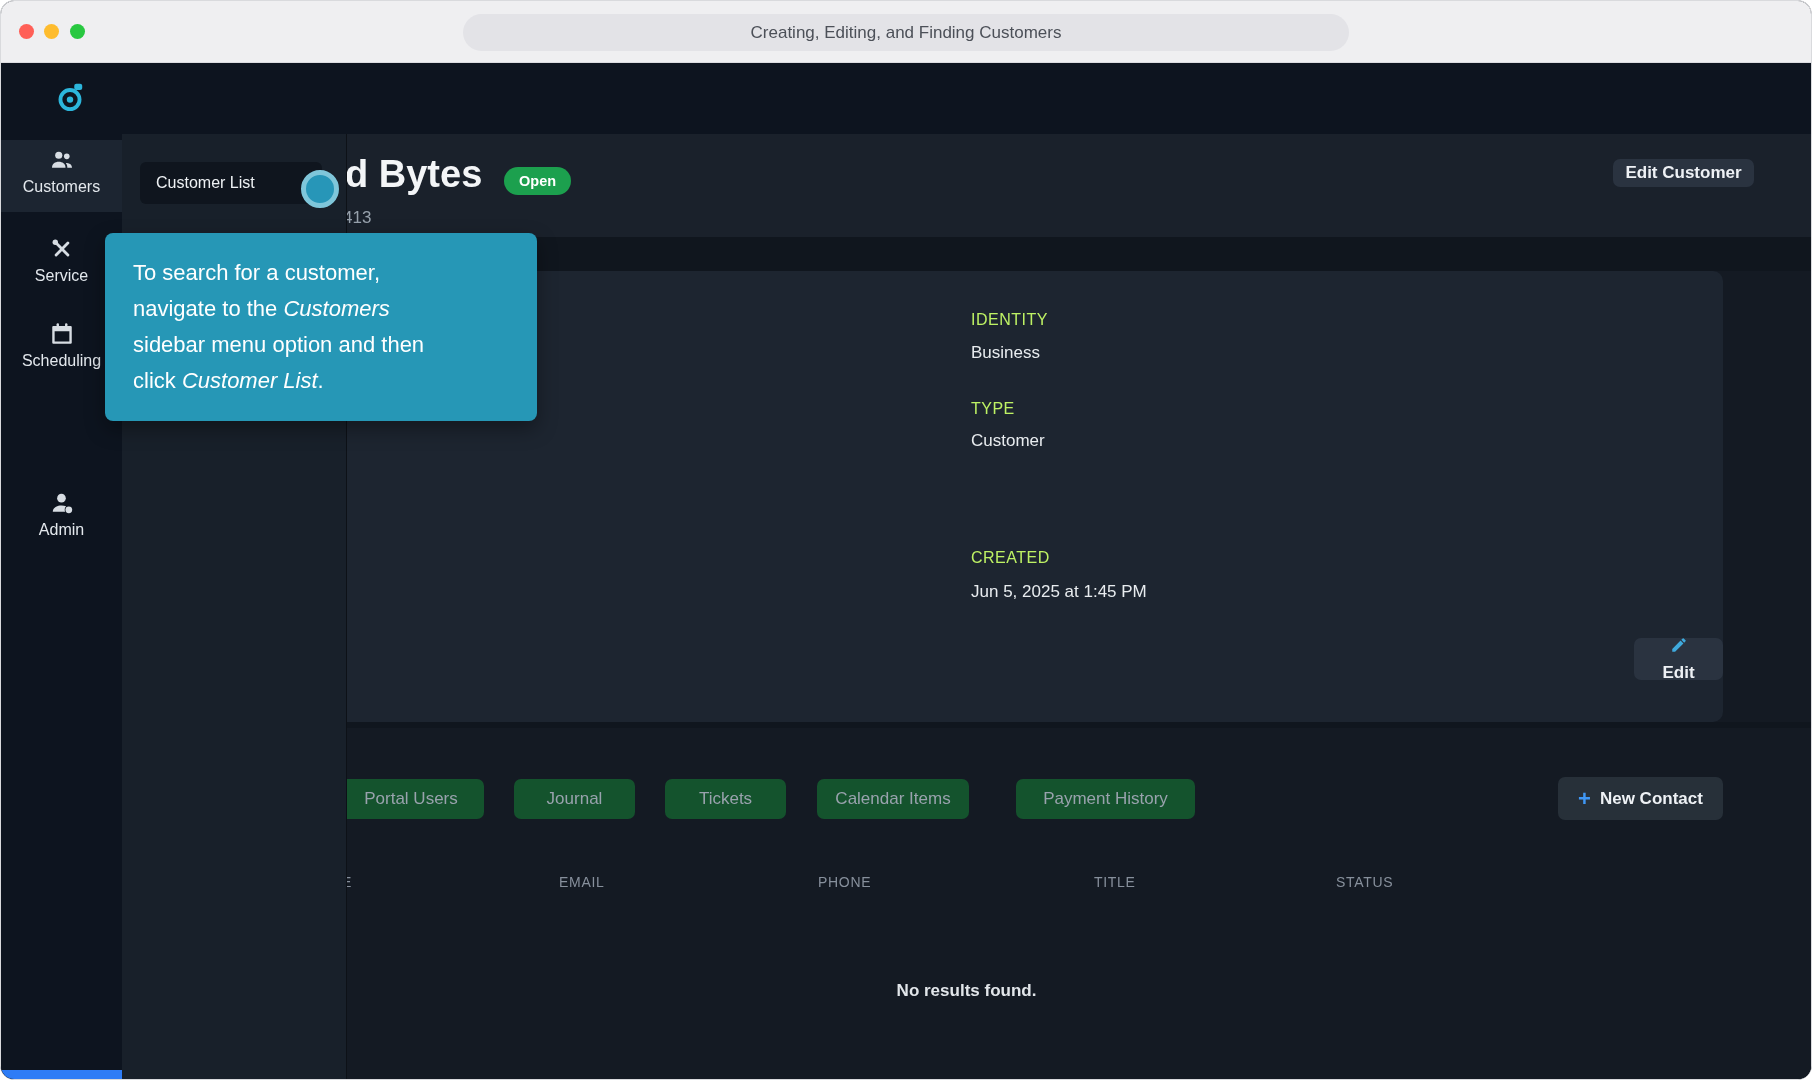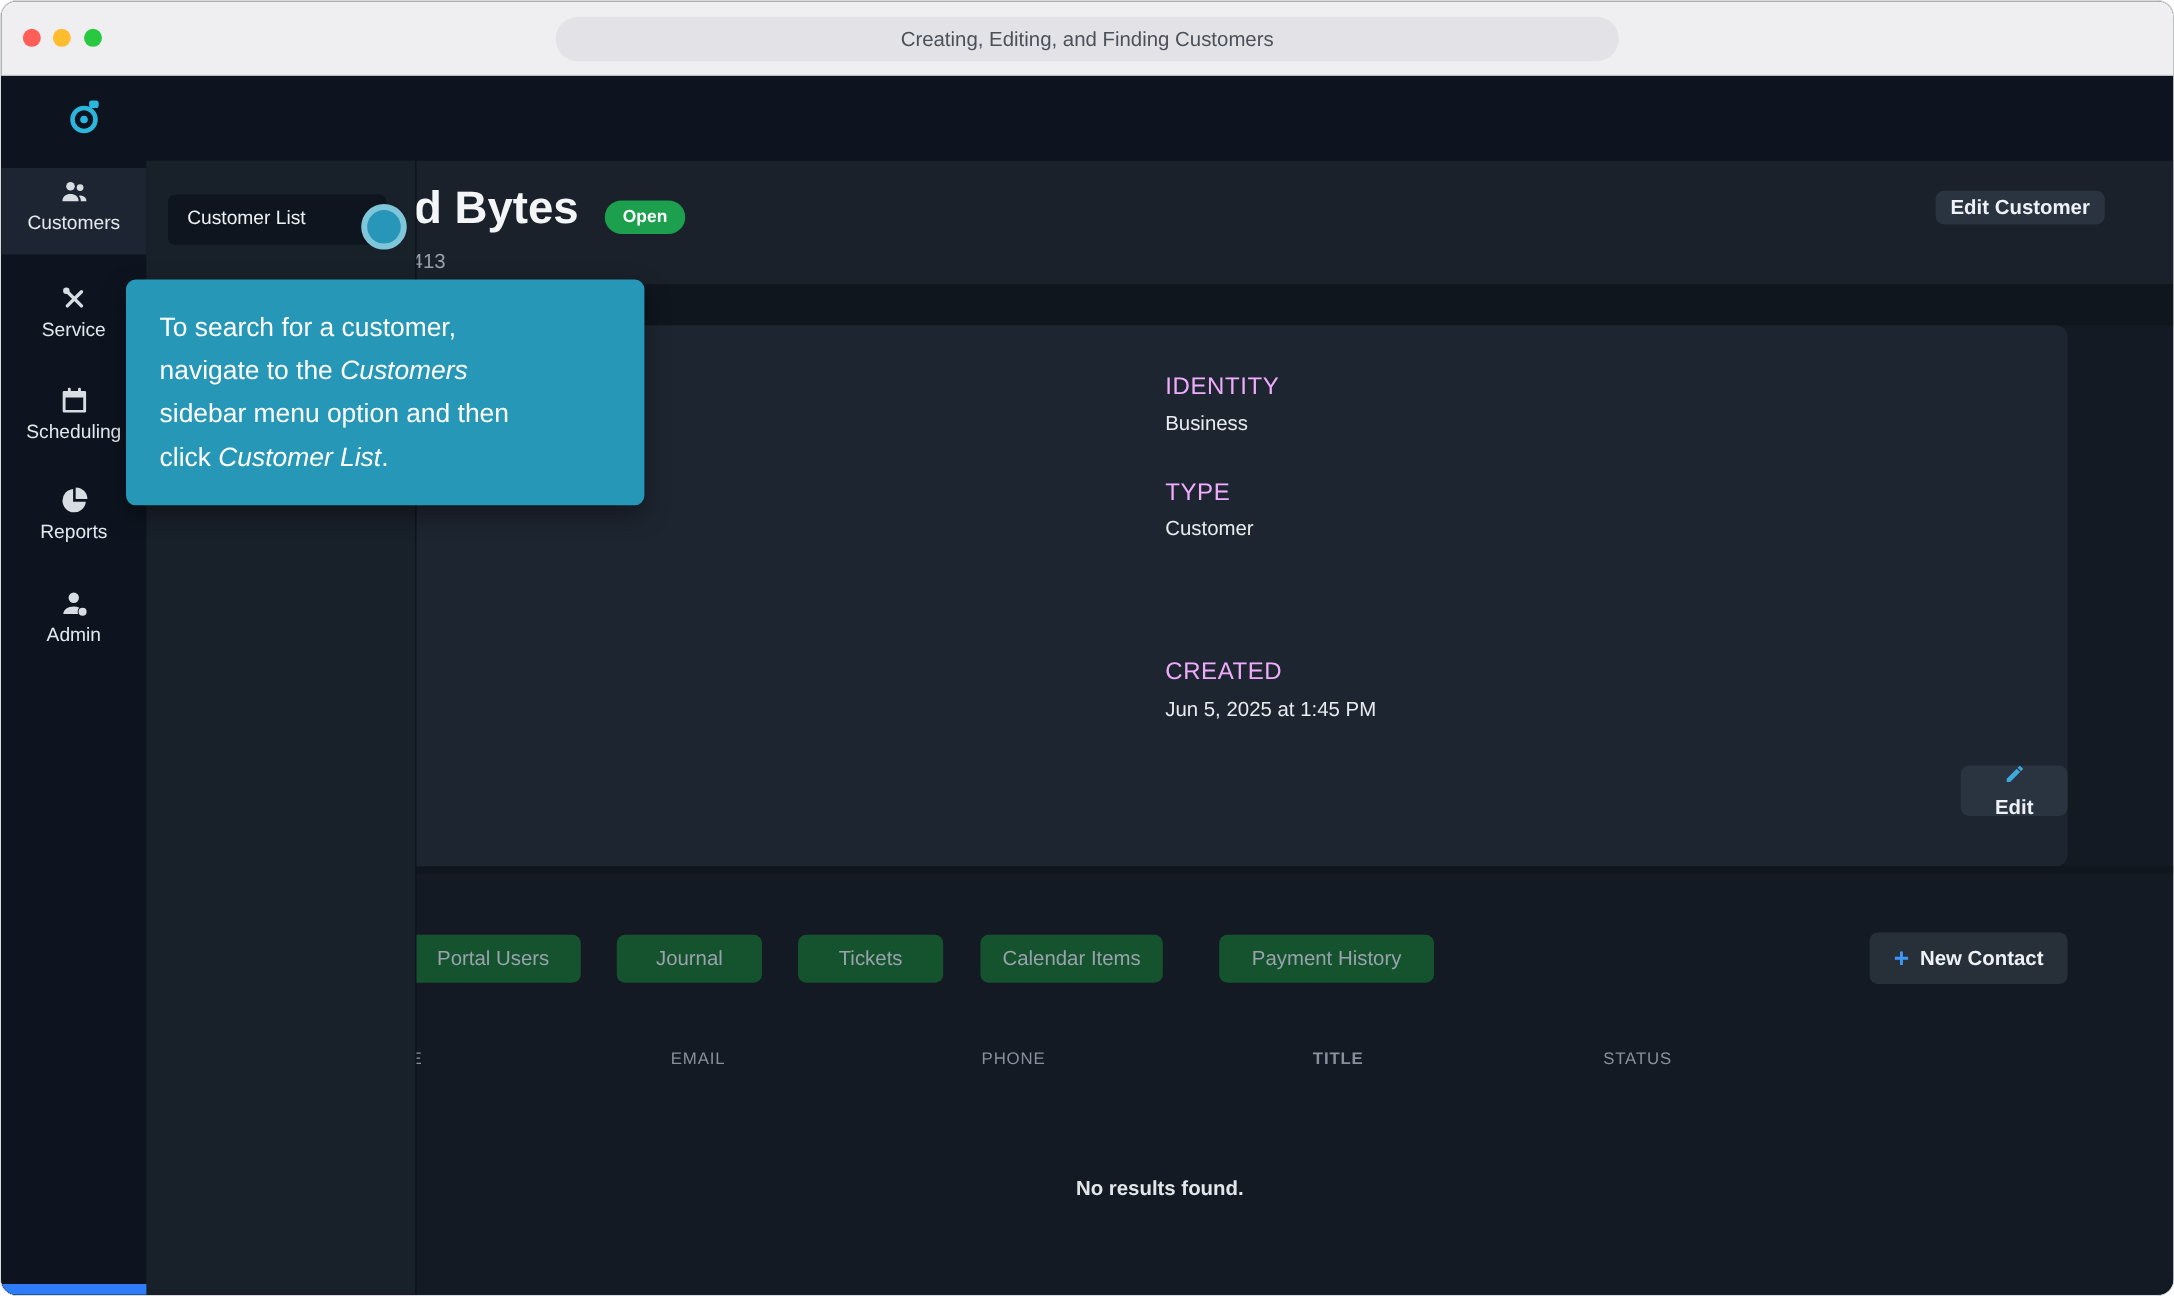--- a/index.html
+++ b/index.html
@@ -73,21 +73,21 @@
   }
   .phone-frag { position: absolute; top: 207px; left: 342px; font-size: 17px; color: #97a1ac; z-index: 3; }
   .btn {
     display: flex; align-items: center; justify-content: center; gap: 9px;
     background: #2a3340; border-radius: 7px; color: #eef1f5; font-weight: 700; font-size: 17px;
     cursor: pointer; z-index: 4;
   }
   .btn-edit-customer { position: absolute; top: 158px; left: 1612px; width: 141px; height: 28px; }
   .btn-edit { position: absolute; top: 637px; left: 1633px; width: 89px; height: 42px; flex-direction: column; }
   
-  .fld-label { position: absolute; left: 970px; font-size: 20px; letter-spacing: 0.5px; color: #f0abfc; z-index: 3; }
+  .fld-label { position: absolute; left: 970px; font-size: 16px; letter-spacing: 0.5px; color: #bef264; z-index: 3; }
   .fld-value { position: absolute; left: 970px; font-size: 17px; color: #e8ecef; z-index: 3; }
   
   .tab {
     position: absolute; top: 778px; height: 40px; background: #14532d; border-radius: 7px;
     display: flex; align-items: center; justify-content: center;
     font-size: 17px; color: #99a2ad; z-index: 3; cursor: pointer;
   }
   .btn-new-contact { position: absolute; top: 776px; left: 1557px; width: 165px; height: 43px; background: #273039; }
   .plus { color: #3f97f5; font-size: 22px; font-weight: 600; line-height: 1; }
   
@@ -137,21 +137,21 @@
   <div class="tab" style="left:1015px;width:179px;">Payment History</div>
 
   <div class="btn btn-new-contact">
     <span class="plus">+</span>
     <span>New Contact</span>
   </div>
 
   <div class="col-head" style="left:341px;">E</div>
   <div class="col-head" style="left:558px;">EMAIL</div>
   <div class="col-head" style="left:817px;">PHONE</div>
-  <div class="col-head" style="left:1093px;font-weight:bold;">TITLE</div>
+  <div class="col-head" style="left:1093px;">TITLE</div>
   <div class="col-head" style="left:1335px;">STATUS</div>
 
   <div class="empty-msg">No results found.</div>
 
   <div class="sidebar">
     <div class="side-item active" style="top:77px;">
       <span class="ico">
         <svg viewBox="0 0 24 24" width="26" height="26" fill="#d7dde3">
             <circle cx="9" cy="7.6" r="3.3"></circle>
             <circle cx="16.4" cy="8.6" r="2.6"></circle>
@@ -173,29 +173,20 @@
     </div>
     <div class="side-item" style="top:251px;">
       <span class="ico">
         <svg viewBox="0 0 24 24" width="26" height="26" fill="#d7dde3">
             <rect x="7" y="2" width="2.2" height="4" rx="1"></rect>
             <rect x="14.8" y="2" width="2.2" height="4" rx="1"></rect>
             <path d="M4 4.5h16a1 1 0 0 1 1 1V20a1 1 0 0 1-1 1H4a1 1 0 0 1-1-1V5.5a1 1 0 0 1 1-1zm1.2 5V19h13.6V9.5z"></path>
           </svg>
       </span>
       <span class="lbl">Scheduling</span>
-    </div>
-    <div class="side-item" style="top:334px;height:76px;">
-      <span class="ico">
-        <svg viewBox="0 0 24 24" width="26" height="26" fill="#d7dde3">
-            <path d="M11 3.2a9 9 0 1 0 9.8 9.8H11z"></path>
-            <path d="M13 2a9 9 0 0 1 9 9h-9z"></path>
-          </svg>
-      </span>
-      <span class="lbl">Reports</span>
     </div>
     <div class="side-item" style="top:420px;">
       <span class="ico">
         <svg viewBox="0 0 24 24" width="26" height="26" fill="#d7dde3">
             <circle cx="11.5" cy="7.5" r="4"></circle>
             <path d="M3.5 20c0-3.5 3.5-5.8 8-5.8 1.6 0 3 .3 4.3.9-.8.8-1.3 1.9-1.3 3.1 0 .6.1 1.2.4 1.8z"></path>
             <circle cx="18.3" cy="18.3" r="3.1"></circle>
           </svg>
       </span>
       <span class="lbl">Admin</span>

